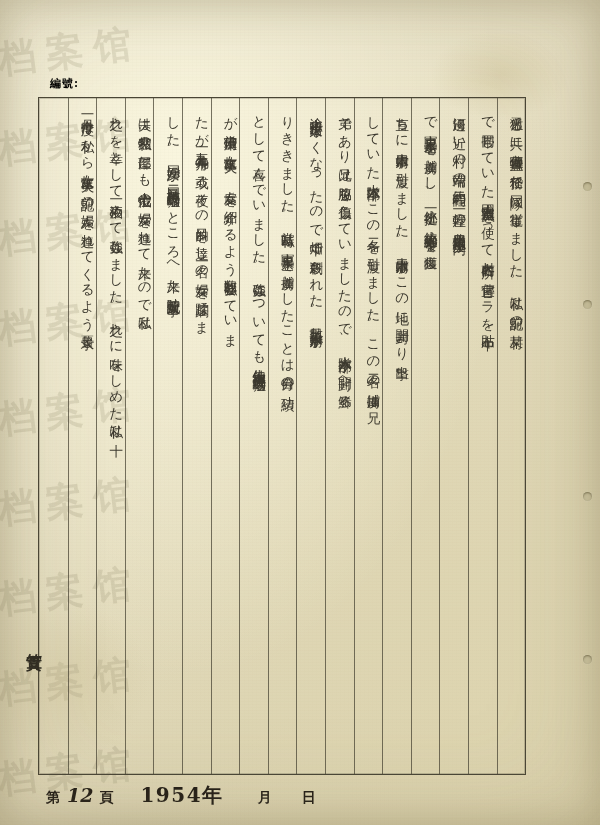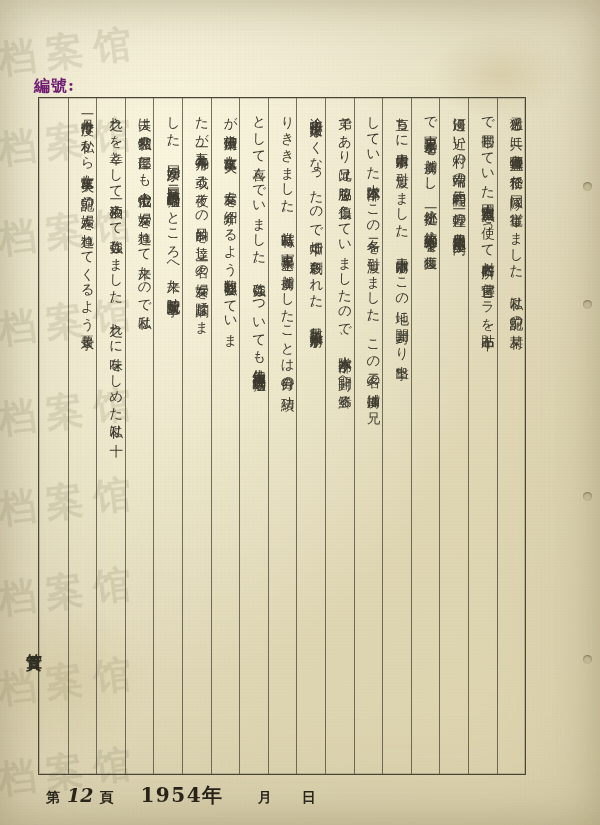--- a/index.html
+++ b/index.html
@@ -118,26 +118,26 @@
     color: #2e2b22;
     text-align: left;
     overflow: hidden;
     padding-left: 3px;
     opacity: 0.92;
   }
 
   
   .hdr-label {
     position: absolute;
-    left: 34px;
+    left: 50px;
     top: 76px;
     font-family: "DejaVu Serif", serif;
-    font-size: 16px;
-    font-weight: 700;
-    color: #701a75;
+    font-size: 11px;
+    font-weight: 700;
+    color: #000000;
     letter-spacing: 1px;
   }
 
   
   .signature {
     position: absolute;
     left: 18px;
     top: 640px;
     width: 26px;
     writing-mode: vertical-rl;

